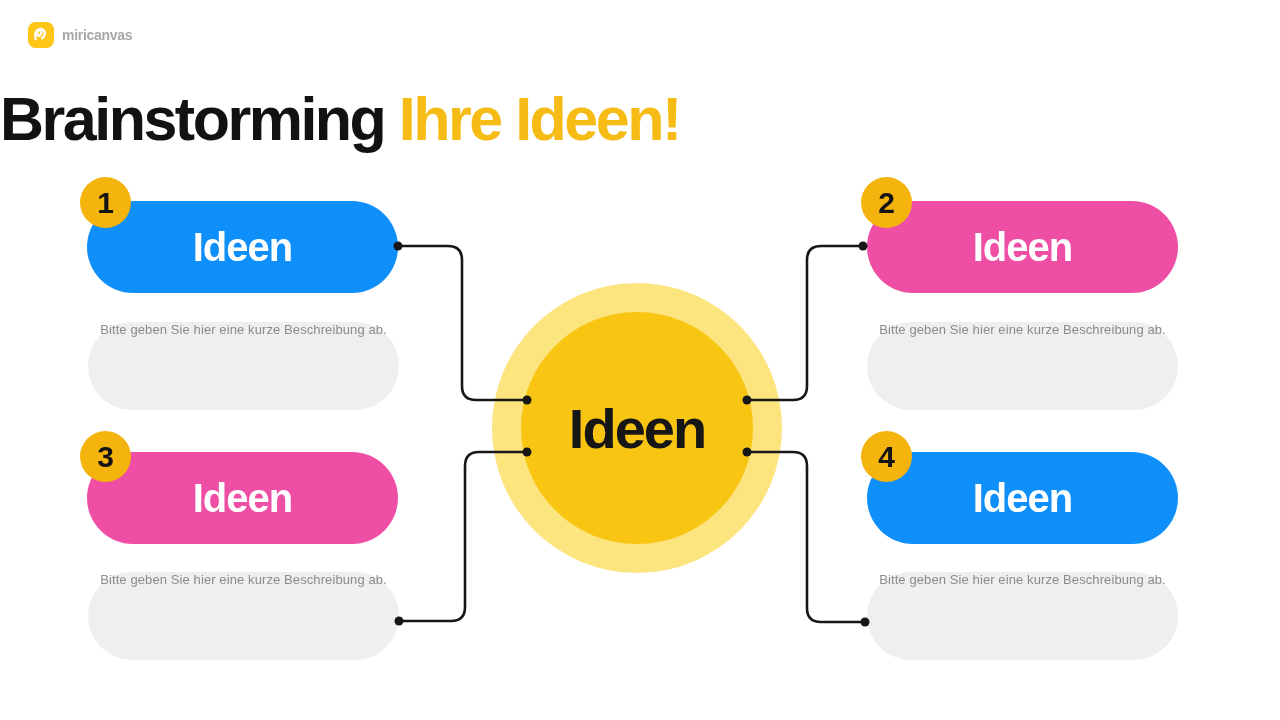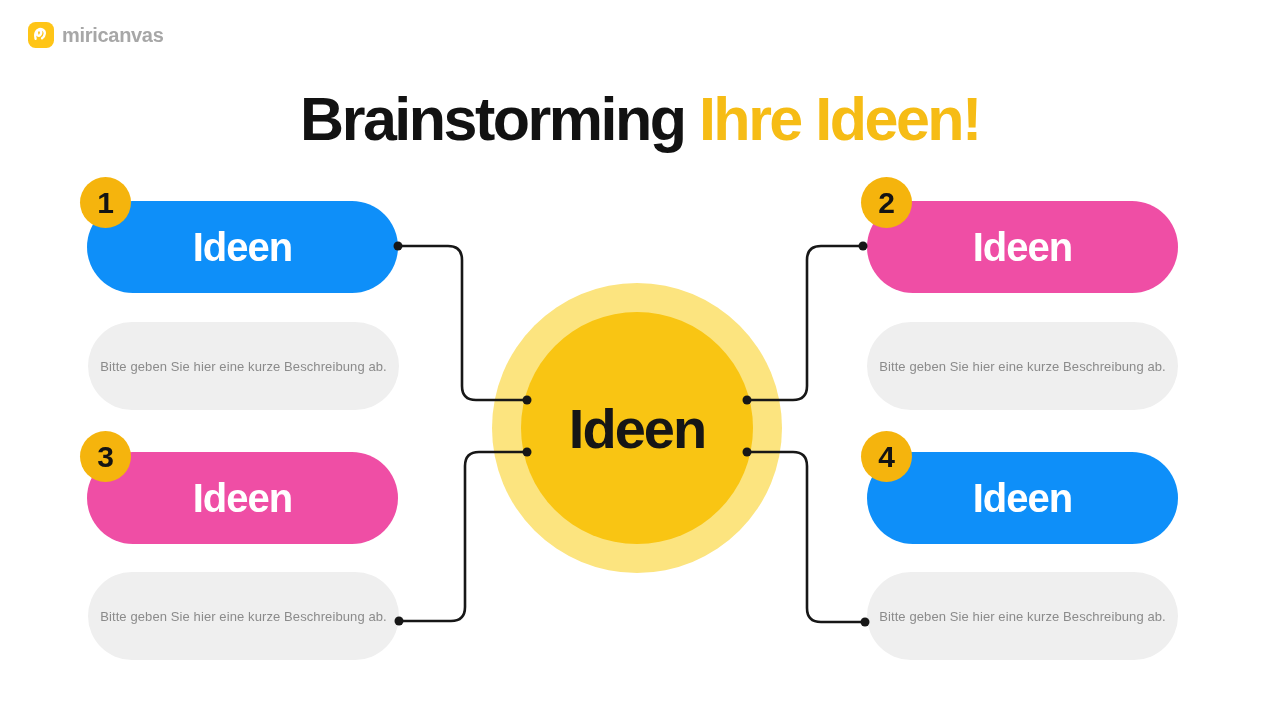--- a/index.html
+++ b/index.html
@@ -2,44 +2,44 @@
 <html><head>
 <meta charset="utf-8">
 <style>
   * { margin: 0; padding: 0; box-sizing: border-box; }
   html, body { width: 1280px; height: 720px; }
   body { font-family: "Liberation Sans", sans-serif; background: #ffffff; }
   .canvas { position: relative; width: 1280px; height: 720px; background: #ffffff; overflow: hidden; }
 
   
   .brand { position: absolute; left: 28px; top: 22px; display: flex; align-items: center; gap: 8px; cursor: pointer; }
-  .brand-name { font-size: 20px; font-weight: 700; color: #a7a7a7; letter-spacing: -0.3px; }
+  .brand-name { font-size: 14px; font-weight: 700; color: #a7a7a7; letter-spacing: -0.3px; }
   .tagline { position: absolute; right: 31px; top: 27px; font-size: 20px; font-weight: 400; color: #c7c7c7; letter-spacing: 0.2px; }
 
   
-  .title { position: absolute; top: 84px; left: 0; width: 100%; text-align: center;
+  .title { position: absolute; top: 84px; left: 0; width: 100%; text-align: left;
            font-size: 61px; font-weight: 800; letter-spacing: -2.5px; color: #121212; white-space: nowrap; }
   .title .accent { font-weight: 800; }
 
   
   .center-halo { position: absolute; left: 492px; top: 283px; width: 290px; height: 290px; border-radius: 50%;
                  display: flex; align-items: center; justify-content: center; }
   .center-circle { width: 232px; height: 232px; border-radius: 50%;
                    display: flex; align-items: center; justify-content: center; }
   .center-label { font-size: 56px; font-weight: 800; letter-spacing: -2px; color: #161616; }
 
   
   .pill { position: absolute; width: 311px; height: 92px; border-radius: 46px;
           display: flex; align-items: center; justify-content: center; cursor: pointer; }
   .pill-label { font-size: 40px; font-weight: 800; letter-spacing: -1px; color: #ffffff; }
   .badge { position: absolute; width: 51px; height: 51px; border-radius: 50%; z-index: 6;
            display: flex; align-items: center; justify-content: center; cursor: pointer; }
   .badge-number { font-size: 30px; font-weight: 800; color: #141414; }
   .desc { position: absolute; width: 311px; height: 88px; border-radius: 50px; background: #efefef;
-          display: flex; align-items: center; justify-content: center; text-align: center; cursor: text; }
+          display: flex; justify-content: center; text-align: center; cursor: text; }
   .desc-text { font-size: 13px; color: #8b8b8b; letter-spacing: 0.1px; }
 
   
   .pill.n1 { left: 87px;  top: 201px; }
   .pill.n2 { left: 867px; top: 201px; }
   .pill.n3 { left: 87px;  top: 452px; }
   .pill.n4 { left: 867px; top: 452px; }
   .badge.b1 { left: 80px;  top: 177px; }
   .badge.b2 { left: 861px; top: 177px; }
   .badge.b3 { left: 80px;  top: 431px; }

